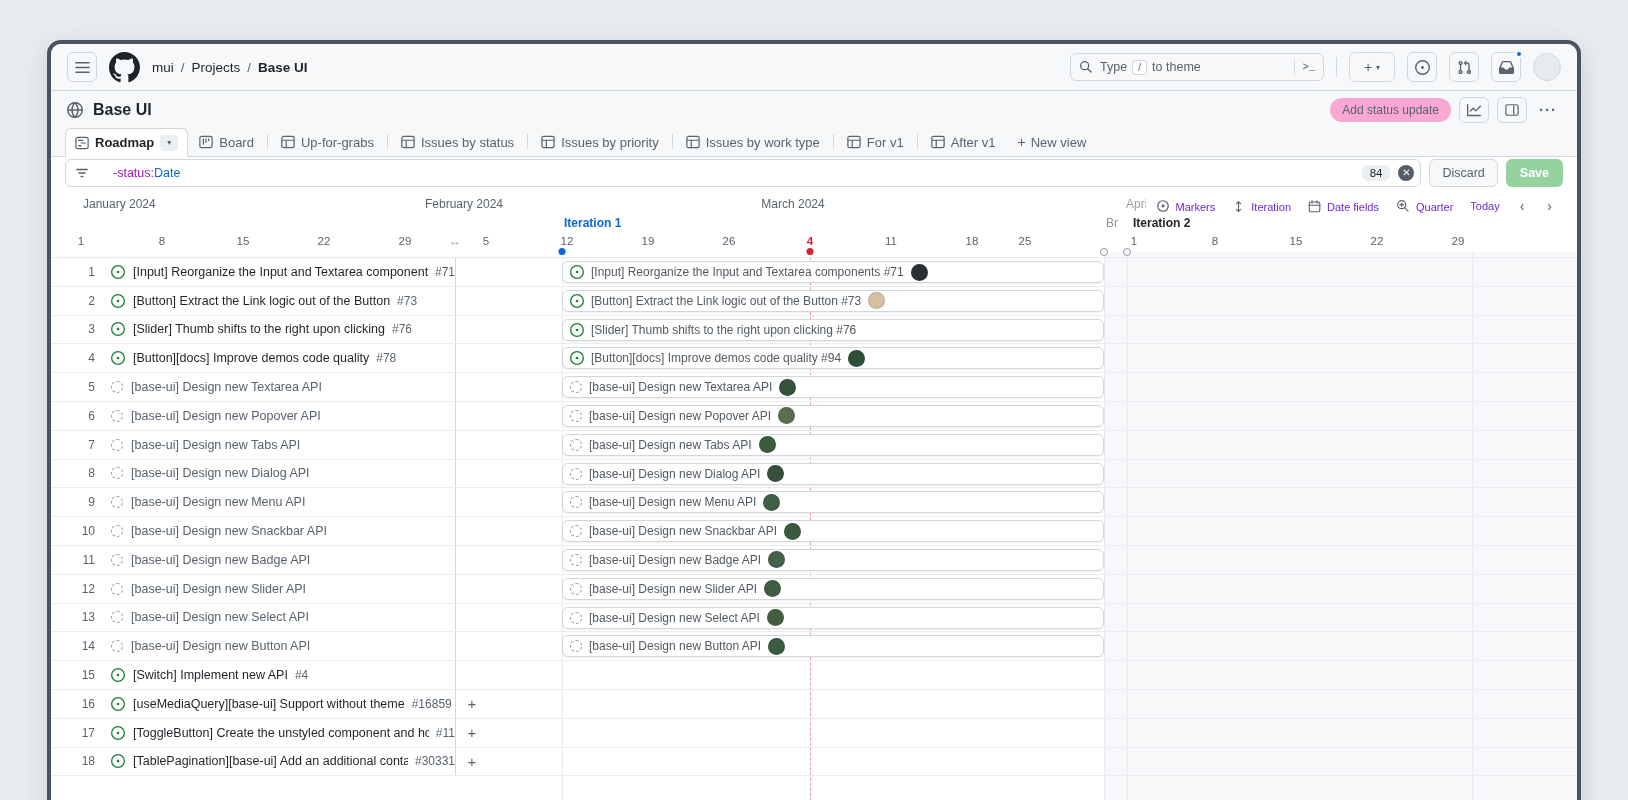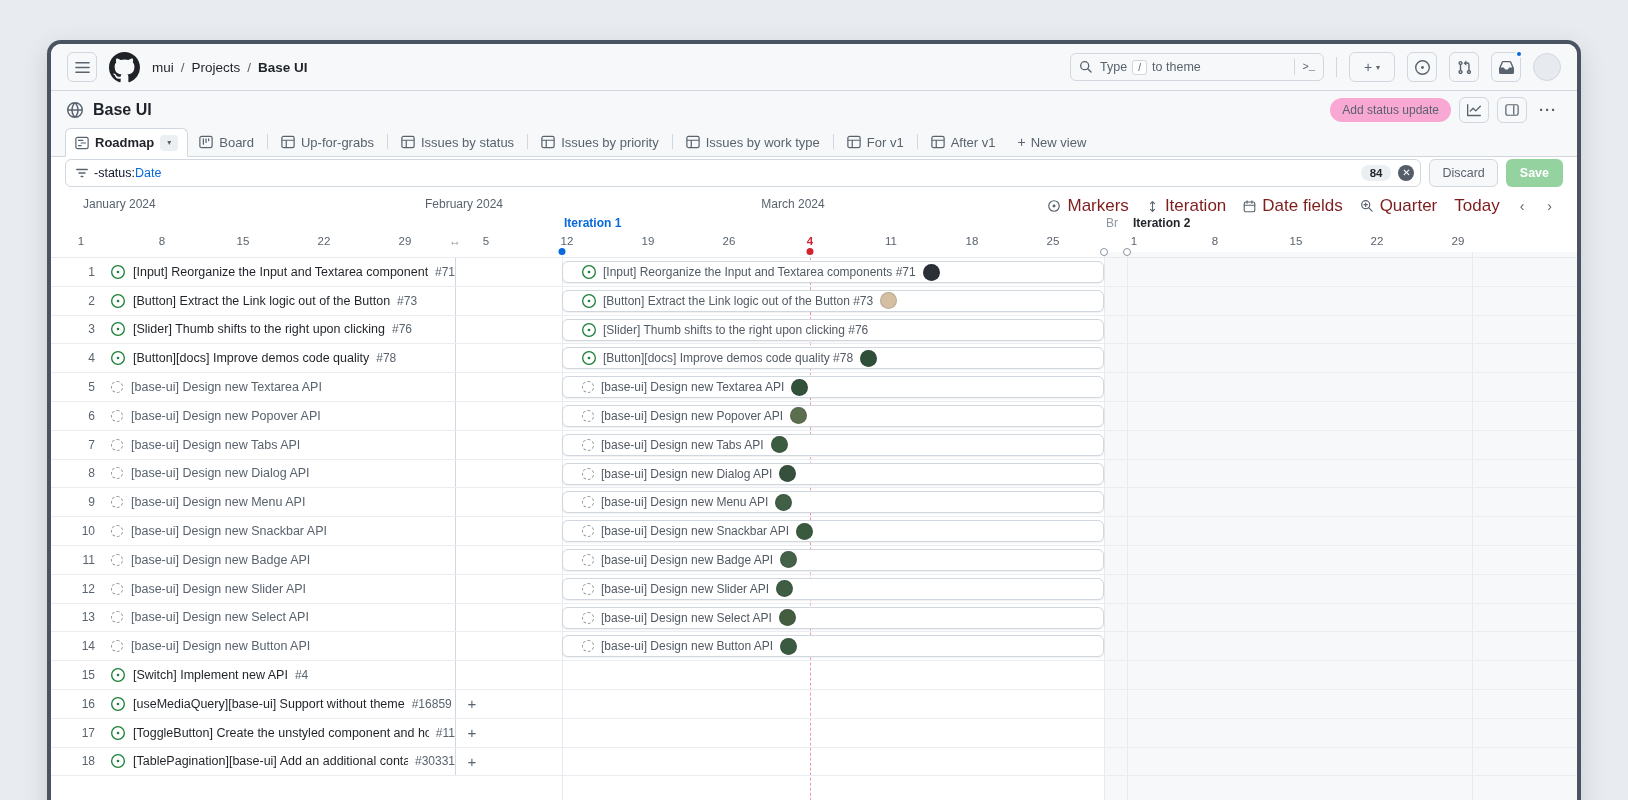--- a/index.html
+++ b/index.html
@@ -61,24 +61,24 @@
   .tab-caret-btn { width:18px; height:16px; border-radius:4px; background:#eceff2; border:none;
     display:inline-flex; align-items:center; justify-content:center; font-size:8px; color:#59636e; cursor:pointer; }
   .tab-divider { width:1px; height:15px; background:#d0d7de; margin:0 2px 7px 2px; align-self:flex-end; }
   .newview { gap:5px; }
   .plus-glyph { font-size:14px; color:#59636e; line-height:1; }
 
   
   .filter-row { height:33px; background:#fff; display:flex; align-items:center; padding:2px 14px 4px; gap:8px; flex:none; }
   .filter-input { flex:1; height:28px; border:1px solid #d0d7de; border-radius:6px; background:#fff;
     display:flex; align-items:center; padding:0 6px 0 9px; gap:0; cursor:text; }
-  .f-token { font-size:12.5px; color:#0f172a; margin-left:5px; }
+  .f-token { font-size:12.5px; color:#a21caf; margin-left:24px; }
   .f-value { font-size:12.5px; color:#0969da; }
   .f-spacer { flex:1; }
-  .count-badge { padding:2px 9px; border-radius:999px; background:#eceff2; font-size:11.5px; font-weight:700; color:#1f2328; }
+  .count-badge { padding:2px 9px; border-radius:999px; background:#eceff2; font-size:11.5px; font-weight:400; color:#1f2328; }
   .clear-btn { width:16px; height:16px; border-radius:50%; background:#545d68; color:#fff; border:none;
     font-size:10px; line-height:1; display:inline-flex; align-items:center; justify-content:center; margin-left:7px; cursor:pointer; }
   .btn-default { height:28px; padding:0 12px; border:1px solid #d0d7de; border-radius:6px; background:#f6f8fa;
     font-size:12.5px; font-weight:500; color:#59636e; cursor:pointer; }
   .btn-save { height:28px; padding:0 14px; border:none; border-radius:6px; background:#94d3a0;
     font-size:12.5px; font-weight:700; color:#fff; cursor:pointer; }
 
   
   .timeline { flex:1; position:relative; background:#fff; overflow:hidden; }
   .shade { position:absolute; left:1053px; right:0; top:62px; bottom:0; background:#f6f8fa; z-index:0; }
@@ -93,35 +93,35 @@
   .tick { position:absolute; top:45px; transform:translateX(-50%); font-size:11.5px; color:#59636e; z-index:2; }
   .tick.today { color:#d1242f; font-weight:700; }
   .resize-handle { position:absolute; top:44px; left:404px; transform:translateX(-50%); color:#8c959f;
     font-size:12px; z-index:3; cursor:col-resize; }
   .marker-dot { position:absolute; top:58px; width:7px; height:7px; border-radius:50%; transform:translateX(-50%); z-index:4; }
   .marker-dot.blue { background:#0969da; }
   .marker-dot.red { background:#d1242f; }
   .marker-dot.hollow { background:#fff; border:1.5px solid #8c959f; width:8px; height:8px; }
   .tl-toolbar { position:absolute; top:4px; right:22px; height:24px; display:flex; align-items:center; gap:17px;
     background:#fff; padding-left:10px; z-index:10; }
-  .tl-tool { display:inline-flex; align-items:center; gap:6px; font-size:17px; color:#7f1d1d; cursor:pointer; white-space:nowrap; background:none; border:none; }
+  .tl-tool { display:inline-flex; align-items:flex-end; gap:6px; font-size:11px; color:#6d28d9; cursor:pointer; white-space:nowrap; background:none; border:none; }
   .chev { font-size:14px; color:#59636e; background:none; border:none; cursor:pointer; padding:0 3px; }
 
   
   .rows { position:absolute; left:0; right:0; top:67px; border-top:1px solid #e7ebef; z-index:2; }
   .rrow { position:relative; height:28.8px; border-bottom:1px solid #e9edf1; display:flex; }
   .row-left { width:405px; flex:none; border-right:1px solid #d0d7de; display:flex; align-items:center; padding-left:18px; }
   .row-num { width:26px; text-align:right; font-size:12px; color:#59636e; margin-right:16px; flex:none; }
   .row-title { font-size:12.5px; color:#1f2328; white-space:nowrap; overflow:hidden; margin-left:8px; }
   .row-title.draft { color:#59636e; }
   .row-issue { font-size:12px; color:#59636e; margin-left:7px; white-space:nowrap; }
   .draft-ic { width:12px; height:12px; border:1px dashed #8c959f; border-radius:50%; display:inline-block; }
   .gantt-bar { position:absolute; left:511px; width:542px; top:3px; height:22px; background:#fff;
     border:1px solid #d0d7de; border-radius:6px; box-shadow:0 1px 2px rgba(31,35,40,.07);
-    display:flex; align-items:center; padding:0 19px; gap:7px; z-index:3; cursor:pointer; }
+    display:flex; align-items:center; padding:0 7px; gap:7px; z-index:3; cursor:pointer; }
   .bar-label { font-size:12px; color:#525a63; white-space:nowrap; overflow:hidden; }
   .bar-avatar { width:17px; height:17px; border-radius:50%; flex:none; border:1px solid rgba(31,35,40,.15); }
   .add-date-btn { position:absolute; left:412px; top:5px; width:18px; height:18px; border:none; background:none;
     color:#59636e; font-size:15px; line-height:1; cursor:pointer; padding:0; }
 </style>
 </head>
 <body>
 
 <div class="window">
 
@@ -349,21 +349,21 @@
         <span class="tick" style="left: 192px;">15</span>
         <span class="tick" style="left: 273px;">22</span>
         <span class="tick" style="left: 354px;">29</span>
         <span class="tick" style="left: 435px;">5</span>
         <span class="tick" style="left: 516px;">12</span>
         <span class="tick" style="left: 597px;">19</span>
         <span class="tick" style="left: 678px;">26</span>
         <span class="tick today" style="left: 759px;">4</span>
         <span class="tick" style="left: 840px;">11</span>
         <span class="tick" style="left: 921px;">18</span>
-        <span class="tick" style="left: 1002px;">25</span>
+        <span class="tick" style="left: 974px;">25</span>
         <span class="tick" style="left: 1083px;">1</span>
         <span class="tick" style="left: 1164px;">8</span>
         <span class="tick" style="left: 1245px;">15</span>
         <span class="tick" style="left: 1326px;">22</span>
         <span class="tick" style="left: 1407px;">29</span>
       </div>
     <span class="resize-handle">↔</span>
 
     <span class="marker-dot blue" style="left:511px"></span>
     <span class="marker-dot red" style="left:759px"></span>
@@ -494,21 +494,21 @@
             <span class="row-title">[Button][docs] Improve demos code quality</span>
             <span class="row-issue">#78</span>
           </div>
           <div class="gantt-bar">
             <span class="ic">
               <svg width="14" height="14" viewBox="0 0 16 16" fill="#1a7f37">
                 <path d="M8 9.5a1.5 1.5 0 1 0 0-3 1.5 1.5 0 0 0 0 3Z"></path>
                 <path d="M8 0a8 8 0 1 1 0 16A8 8 0 0 1 8 0ZM1.5 8a6.5 6.5 0 1 0 13 0 6.5 6.5 0 0 0-13 0Z"></path>
               </svg>
             </span>
-            <span class="bar-label">[Button][docs] Improve demos code quality #78</span>
+            <span class="bar-label">[Button][docs] Improve demos code quality #94</span>
             <span class="bar-avatar" style="background: rgb(47, 79, 56);"></span>
           </div>
         </div>
         <div class="rrow">
           <div class="row-left">
             <span class="row-num">5</span>
             <span class="ic">
               <span class="draft-ic"></span>
             </span>
             <span class="row-title draft">[base-ui] Design new Textarea API</span>

